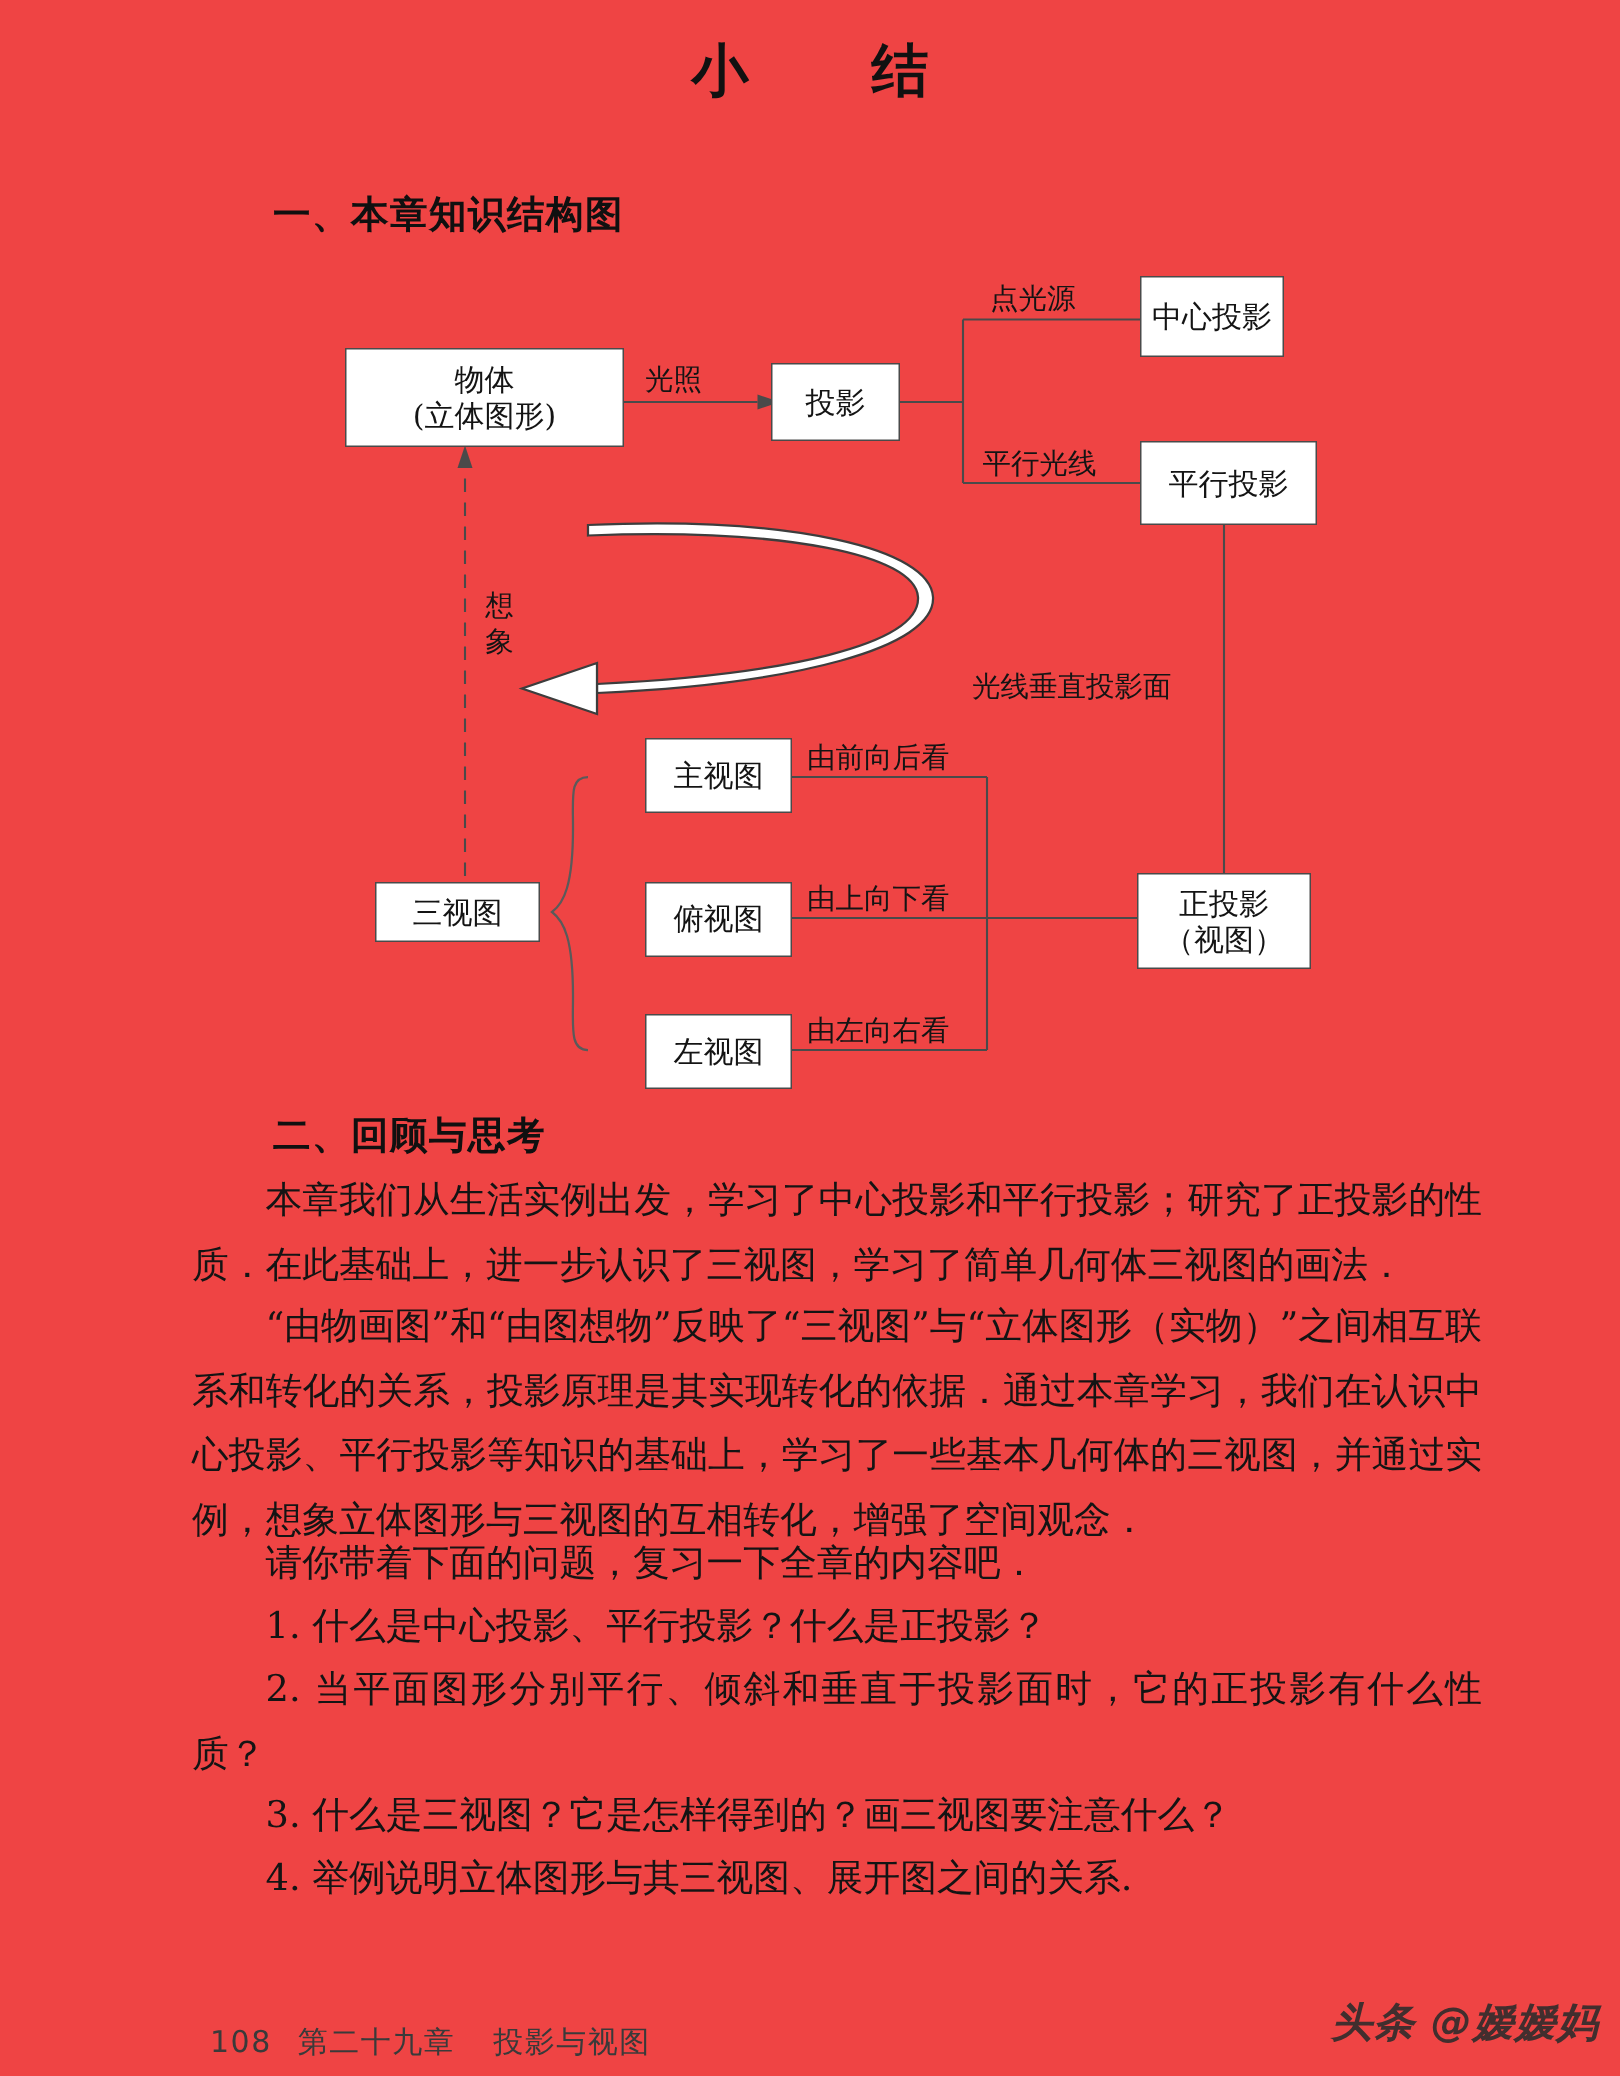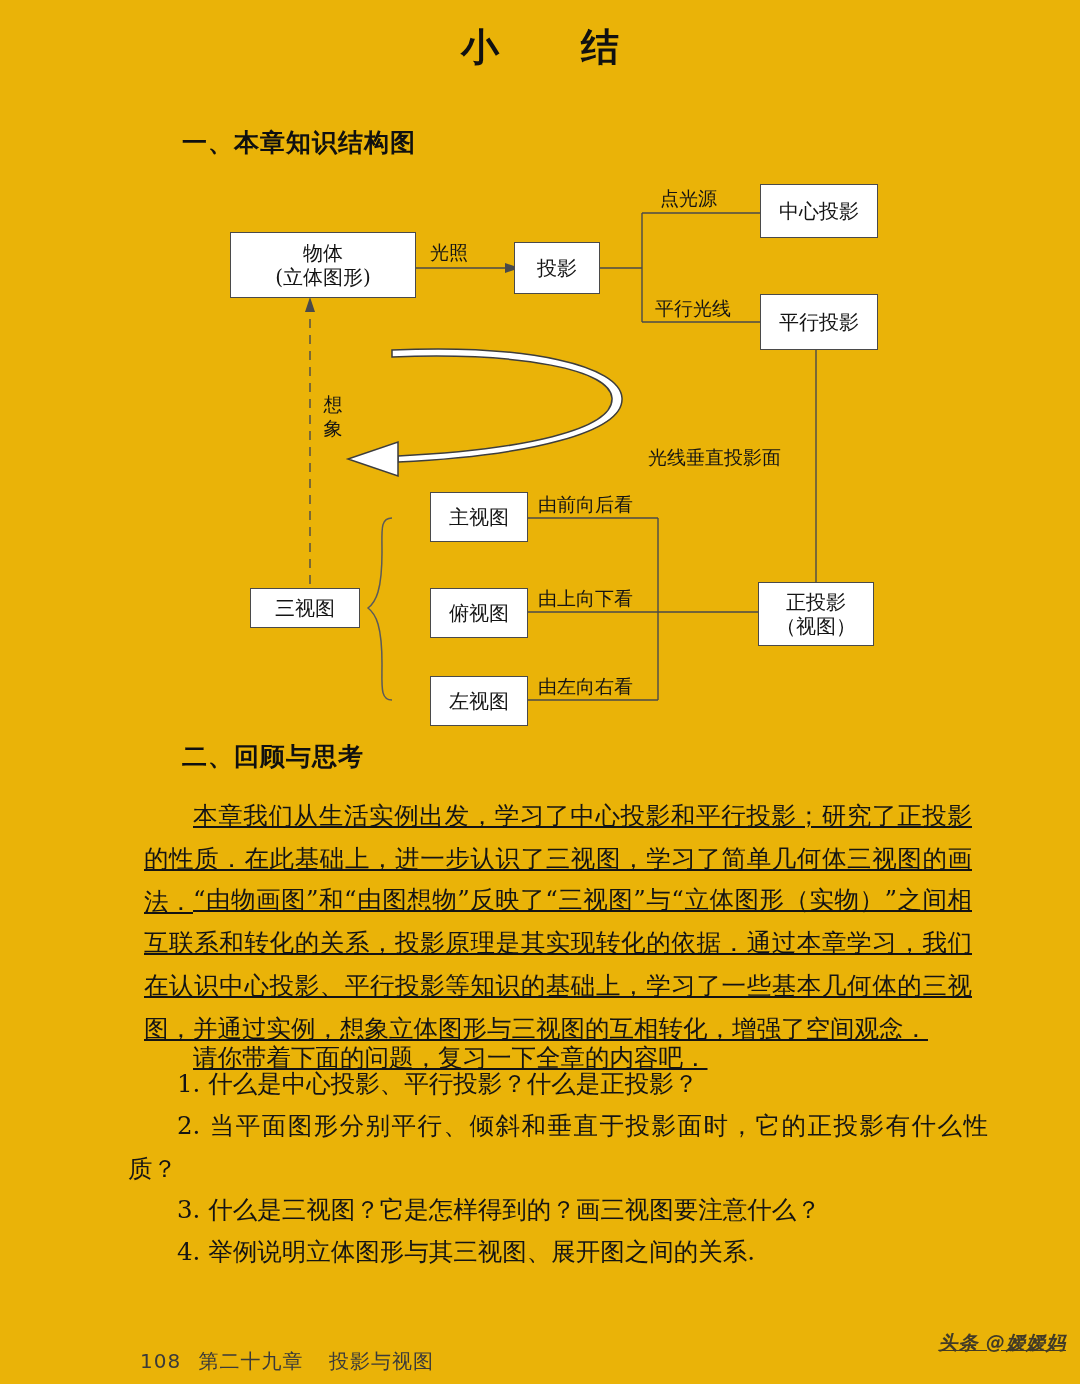--- a/index.html
+++ b/index.html
@@ -11,21 +11,21 @@
     width: 1080px;
     height: 1384px;
     position: relative;
     font-family: "DejaVu Serif", "Liberation Serif", serif;
     color: #1a1a1a;
     overflow: hidden;
   }
   .page {
     position: absolute;
     inset: 0;
-    background: #eab308;
+    background: #ef4444;
   }
 
   
   .doc-title {
     position: absolute;
     top: 22px;
     left: 0;
     width: 1080px;
     text-align: center;
     font-size: 38px;
@@ -101,21 +101,21 @@
     position: absolute;
     left: 128px;
     width: 860px;
     font-size: 24.5px;
     line-height: 43px;
     color: #141414;
     font-family: "DejaVu Serif", "Liberation Serif", serif;
     text-align: justify;
     text-justify: inter-character;
   }
-  .para { margin: 16px; text-indent: 2em; text-decoration: underline; }
+  .para { margin: 0; text-indent: 2em; }
   .qline { margin: 0; text-indent: 2em; }
 
   #p1 { top: 778px; }
   #p2 { top: 862px; }
   #p3 { top: 1020px; }
   #q1 { top: 1062px; }
   #q2 { top: 1104px; }
   #q3 { top: 1188px; }
   #q4 { top: 1230px; }
 
@@ -130,28 +130,27 @@
     font-family: "DejaVu Sans", "Liberation Sans", sans-serif;
   }
   .footer .pg { margin-right: 10px; margin-left: 12px; }
   .footer .ch { margin-right: 18px; }
 
   
   .watermark {
     position: absolute;
     top: 1330px;
     right: 14px;
-    font-size: 19px;
+    font-size: 27px;
     font-weight: bold;
     color: #2b2b2b;
     font-style: italic;
     opacity: .88;
     letter-spacing: 1px;
     font-family: "DejaVu Sans", "Liberation Sans", sans-serif;
-    text-decoration: underline;
   }
 </style>
 </head>
 <body>
 
 <div class="page">
 
   <div class="doc-title">小　结</div>
 
   <div class="sec-heading" id="sec1">一、本章知识结构图</div>
@@ -207,21 +206,21 @@
 
     <div class="node" style="left:100px; top:62px; width:186px; height:66px;">
       <span>物体</span>
       <span>(立体图形)</span>
     </div>
 
     <div class="node" style="left:384px; top:72px; width:86px; height:52px;">
       <span>投影</span>
     </div>
 
-    <div class="node" style="left:630px; top:14px; width:118px; height:54px;">
+    <div class="node" style="left:630px; top:14px; width:96px; height:54px;">
       <span>中心投影</span>
     </div>
 
     <div class="node" style="left:630px; top:124px; width:118px; height:56px;">
       <span>平行投影</span>
     </div>
 
     <div class="node" style="left:628px; top:412px; width:116px; height:64px;">
       <span>正投影</span>
       <span>（视图）</span>

